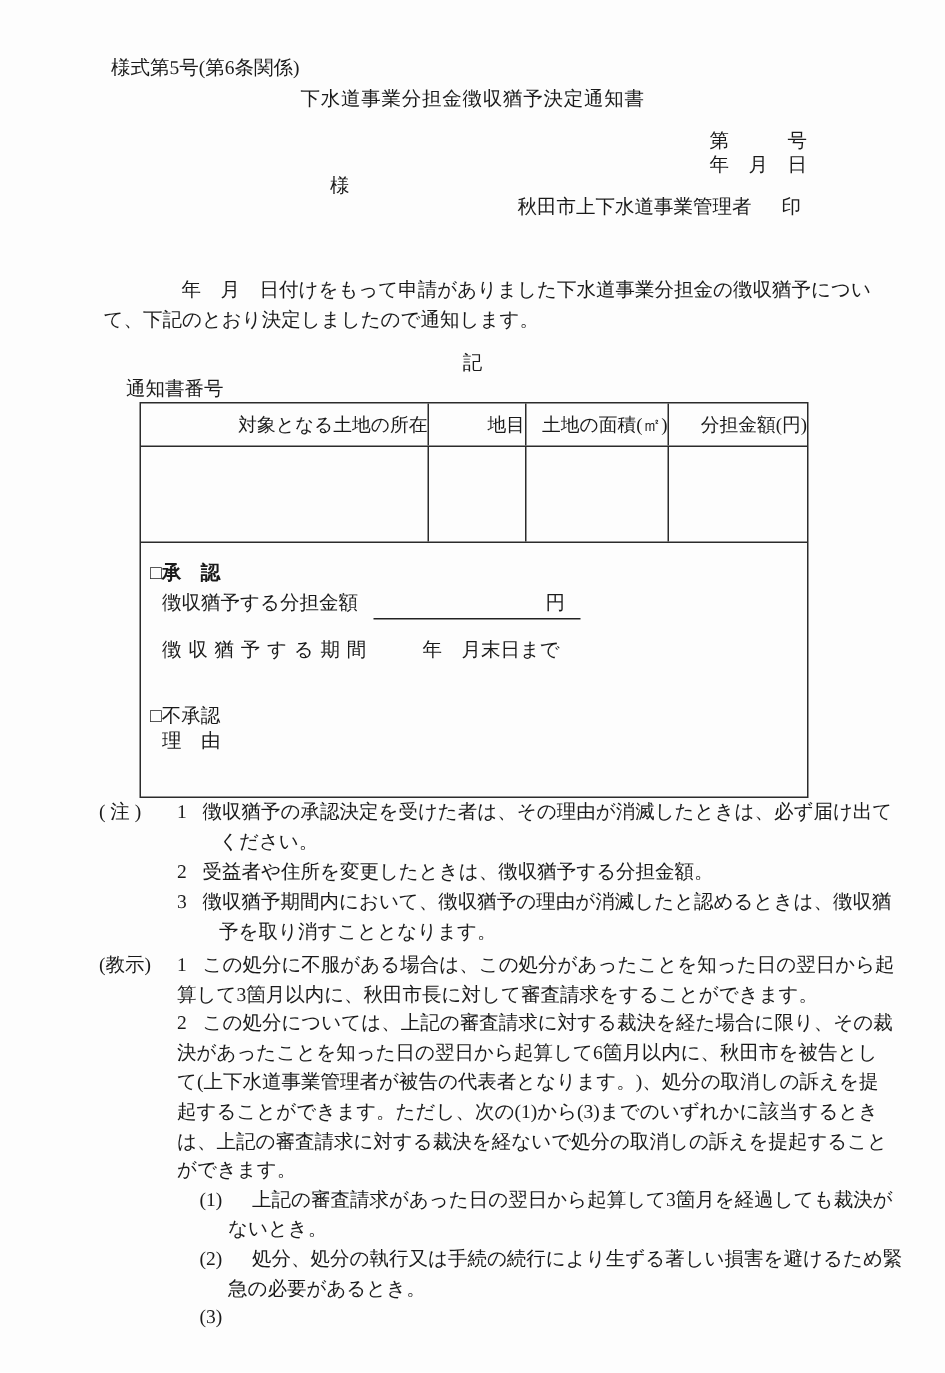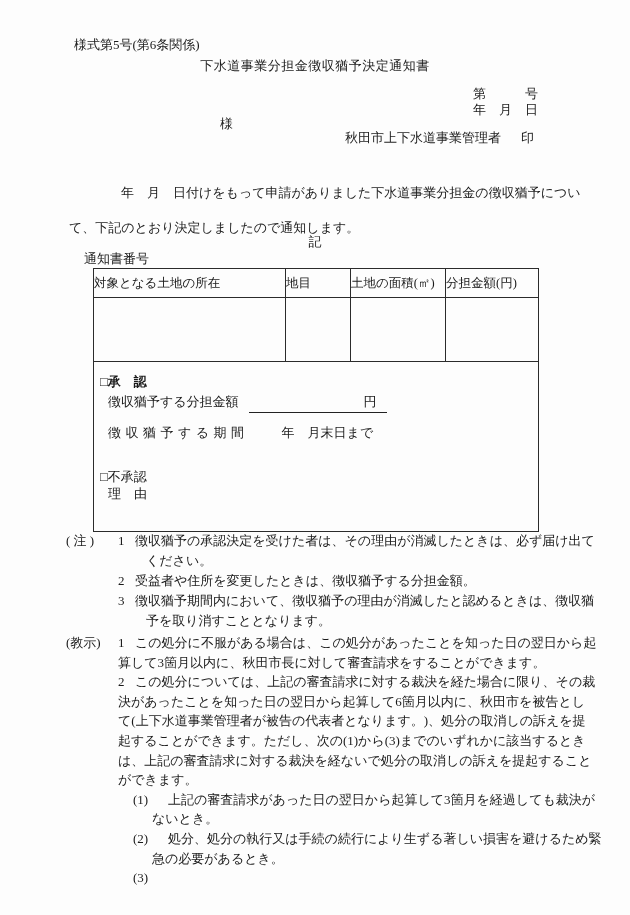--- a/index.html
+++ b/index.html
@@ -25,32 +25,32 @@
   .form-number{left:74px;top:35px;}
   .doc-title{top:56px;letter-spacing:0.5px;}
   .doc-number{left:473px;top:84px;}
   .date-line{left:473px;top:100px;}
   .addressee{left:220px;top:114px;}
   .issuer-line{left:345px;top:128px;}
   .seal{margin-left:20px;}
 
   
   .body-l1{left:121px;top:183px;}
-  .body-l2{left:69px;top:218px;}
+  .body-l2{left:69px;top:203px;}
   .ki{top:232px;}
   .notice-number{left:84px;top:249px;}
 
   
   .formbox{
     position:absolute;left:93px;top:268px;width:444px;
     border:1px solid #2b2b2b;
   }
   .trow{display:flex;border-bottom:1px solid #2b2b2b;}
   .tcell{border-right:1px solid #2b2b2b;box-sizing:border-box;
-    text-align:left;overflow:hidden;}
+    text-align:right;overflow:hidden;}
   .tcell:last-child{border-right:none;}
   .hdr .tcell{height:28px;line-height:28px;font-size:12.5px;}
   .dat .tcell{height:63px;}
   .c1{width:192px;} .c2{width:65px;} .c3{width:95px;} .c4{width:92px;}
 
   .decision{position:relative;height:169px;}
   .dline{position:absolute;left:6px;white-space:nowrap;}
   .approve-line{top:10px;font-weight:bold;}
   .amount-line{top:30px;left:14px;}
   .period-line{top:61px;left:14px;}

